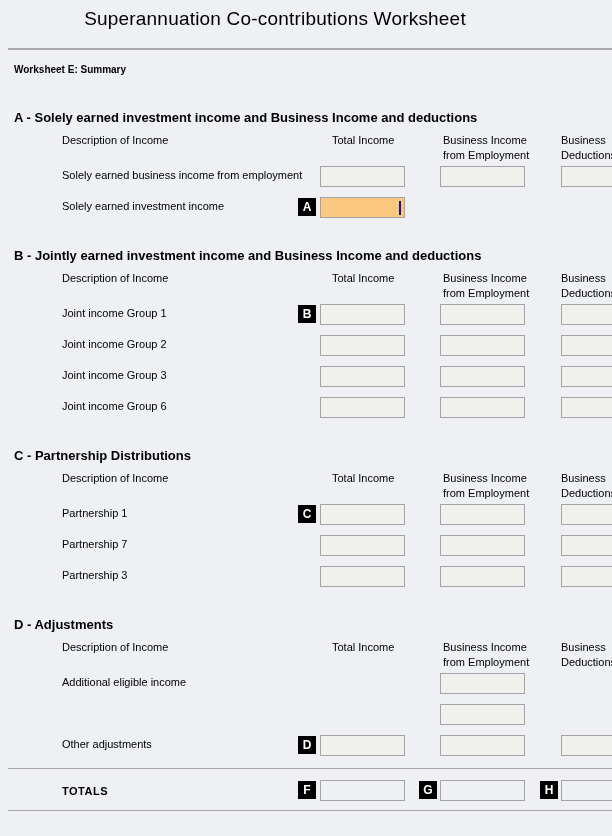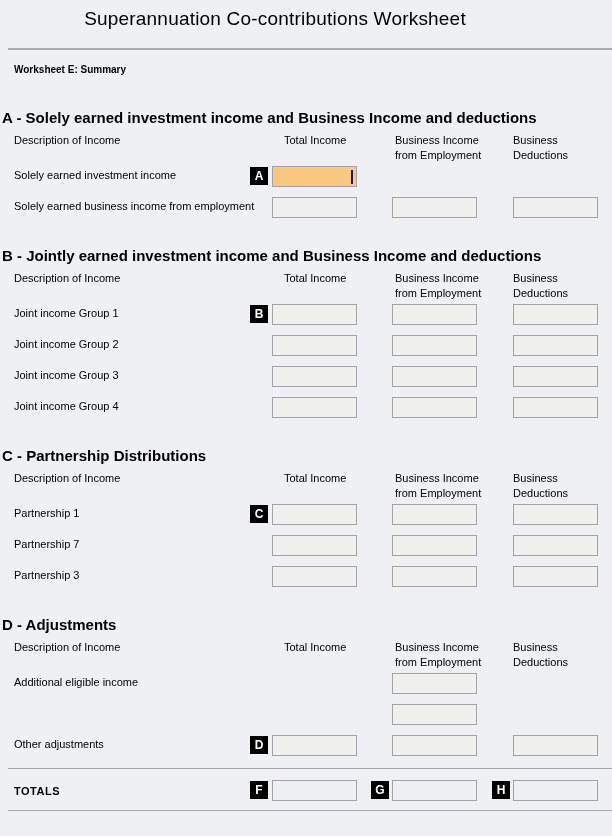--- a/index.html
+++ b/index.html
@@ -12,22 +12,22 @@
   .title{
     width:550px;margin-top:9px;text-align:center;
     font-size:19px;line-height:20px;letter-spacing:.2px;
   }
   .rule{height:2px;background:#a9a9ae;margin-left:8px;}
   .rule-thin{height:1px;background:#a4a4aa;margin-left:8px;}
   .rule-title{margin-top:19px;}
   .subtitle{font-weight:bold;font-size:10px;line-height:16px;margin:12px 0 0 14px;}
   .sec{margin-top:21px;}
   .sec-a{margin-top:33px;}
-  .sec-h{font-weight:bold;font-size:15px;line-height:13px;margin:0 0 9px 2px;}
-  .row{position:relative;height:31px;}
+  .sec-h{font-weight:bold;font-size:13px;line-height:13px;margin:0 0 9px 14px;}
+  .row{position:relative;height:31px;margin-left:48px;}
   .hrow{height:33px;}
   .cell{position:absolute;top:0;}
   .desc{left:14px;top:3px;width:250px;white-space:nowrap;}
   .hrow .desc{top:0;}
   .hdr{white-space:pre-line;line-height:15px;}
   .h1{left:284px;width:90px;}
   .h2{left:395px;width:104px;}
   .h3{left:513px;width:80px;}
   .tag{
     left:250px;top:1px;width:18px;height:18px;
@@ -64,30 +64,30 @@
     <div class="sec-h">A - Solely earned investment income and Business Income and deductions</div>
     <div class="row hrow">
       <span class="cell desc hdr">Description of Income</span>
       <span class="cell h1 hdr">Total Income</span>
       <span class="cell h2 hdr">Business Income
 from Employment</span>
       <span class="cell h3 hdr">Business
 Deductions</span>
     </div>
     <div class="row">
+      <span class="cell desc">Solely earned business income from employment</span>
+      <input type="text" class="cell field c1" value="" style="">
+      <input type="text" class="cell field c2" value="" style="">
+      <input type="text" class="cell field c3" value="" style="">
+    </div>
+    <div class="row">
       <span class="cell desc">Solely earned investment income</span>
       <span class="cell tag">A</span>
       <input type="text" class="cell field c1 focused" value="" style="">
       <span class="caret"></span>
-    </div>
-    <div class="row">
-      <span class="cell desc">Solely earned business income from employment</span>
-      <input type="text" class="cell field c1" value="" style="">
-      <input type="text" class="cell field c2" value="" style="">
-      <input type="text" class="cell field c3" value="" style="">
     </div>
   </div>
 
   <div class="sec">
     <div class="sec-h">B - Jointly earned investment income and Business Income and deductions</div>
     <div class="row hrow">
       <span class="cell desc hdr">Description of Income</span>
       <span class="cell h1 hdr">Total Income</span>
       <span class="cell h2 hdr">Business Income
 from Employment</span>
@@ -107,21 +107,21 @@
       <input type="text" class="cell field c2" value="" style="">
       <input type="text" class="cell field c3" value="" style="">
     </div>
     <div class="row">
       <span class="cell desc">Joint income Group 3</span>
       <input type="text" class="cell field c1" value="" style="">
       <input type="text" class="cell field c2" value="" style="">
       <input type="text" class="cell field c3" value="" style="">
     </div>
     <div class="row">
-      <span class="cell desc">Joint income Group 4</span>
+      <span class="cell desc">Joint income Group 6</span>
       <input type="text" class="cell field c1" value="" style="">
       <input type="text" class="cell field c2" value="" style="">
       <input type="text" class="cell field c3" value="" style="">
     </div>
   </div>
 
   <div class="sec">
     <div class="sec-h">C - Partnership Distributions</div>
     <div class="row hrow">
       <span class="cell desc hdr">Description of Income</span>

